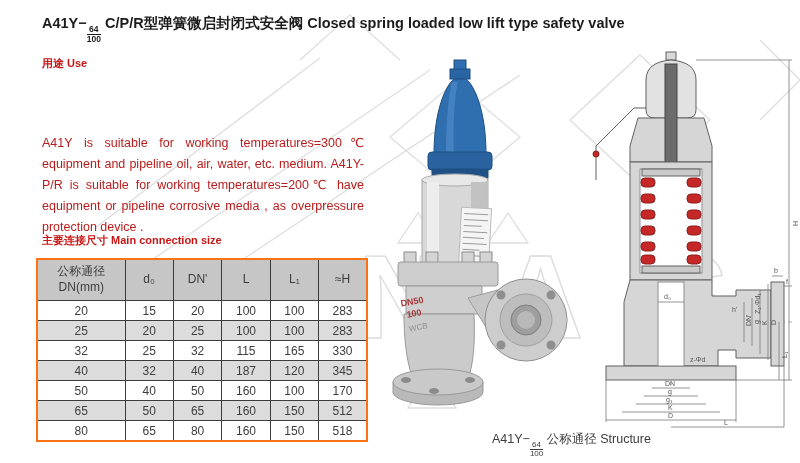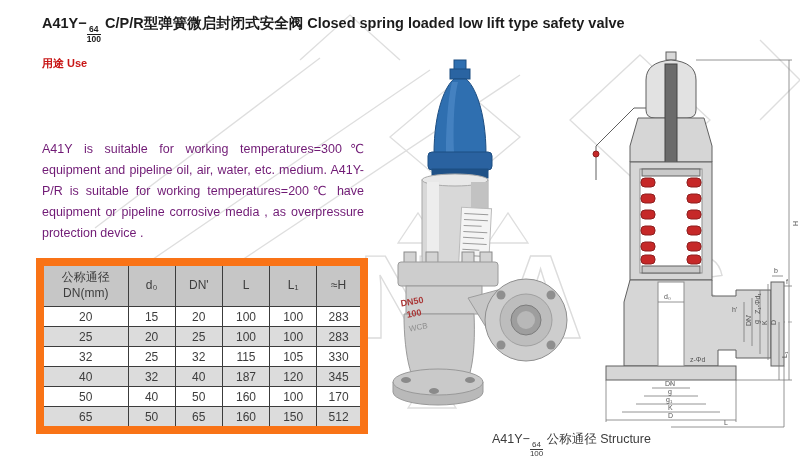--- a/index.html
+++ b/index.html
@@ -9,24 +9,24 @@
   #watermark{position:absolute;left:0;top:0;width:800px;height:463px;pointer-events:none;}
   
   .title{position:absolute;left:42px;top:14px;font-size:14.5px;font-weight:bold;color:#1c1c1c;white-space:nowrap;}
   .frac{display:inline-flex;flex-direction:column;align-items:center;font-size:8.5px;line-height:1.05;
         vertical-align:-4px;font-weight:bold;}
   .frac .fb{border-top:1px solid currentColor;padding-top:0px;}
   
   .red-heading{position:absolute;left:42px;font-size:11px;font-weight:bold;color:#c81616;white-space:nowrap;}
   .para{position:absolute;left:42px;width:322px;font-size:12.5px;line-height:21px;text-align:justify;}
   .para.cn{top:72px;color:#3f3f3f;text-indent:2em;}
-  .para.en{top:139px;color:#701a75;}
+  .para.en{top:133px;color:#b91c1c;}
   
   #dims-table{position:absolute;left:36px;top:258px;border-collapse:collapse;table-layout:fixed;
-              width:332px;border:8px solid #f97316;}
+              width:332px;border:2px solid #f97316;}
   #dims-table th,#dims-table td{border:1px solid #3c3c3c;text-align:center;vertical-align:middle;
               font-size:12px;color:#3d3d3d;padding:0;}
   #dims-table thead th{background:#c6c6c6;height:40px;font-weight:normal;white-space:pre-line;line-height:1.3;}
   #dims-table tbody td{height:19px;background:#fff;}
   #dims-table tbody tr:nth-child(even) td{background:#dcdcdc;}
   #dims-table col.c0{width:88px;}
   
   #valve-photo{position:absolute;left:368px;top:58px;}
   #structure-drawing{position:absolute;left:586px;top:50px;}
   .caption{position:absolute;left:492px;top:431px;font-size:12.5px;color:#3c3c3c;white-space:nowrap;}
@@ -64,20 +64,21 @@
         <span class="ft">64</span>
         <span class="fb">100</span>
       </span>
     <span>C/P/R型弹簧微启封闭式安全阀</span>
     <span>Closed spring loaded low lift type safety valve</span>
   </div>
 
   <div class="red-heading" style="top:56px">用途 Use</div>
   <div class="para en">A41Y is suitable for working temperatures=300℃ equipment and pipeline oil, air, water, etc. medium. A41Y-P/R is suitable for working temperatures=200℃ have equipment or pipeline corrosive media , as overpressure protection device .</div>
 
+  <div class="red-heading" style="top:233px">主要连接尺寸 Main connection size</div>
 
   <table id="dims-table">
     <colgroup>
         <col class="c0">
         <col span="5">
       </colgroup>
     <thead>
         <tr>
           <th>公称通径
 DN(mm)</th>
@@ -103,21 +104,21 @@
           <td>25</td>
           <td>100</td>
           <td>100</td>
           <td>283</td>
         </tr>
         <tr>
           <td>32</td>
           <td>25</td>
           <td>32</td>
           <td>115</td>
-          <td>105</td>
+          <td>165</td>
           <td>330</td>
         </tr>
         <tr>
           <td>40</td>
           <td>32</td>
           <td>40</td>
           <td>187</td>
           <td>120</td>
           <td>345</td>
         </tr>
@@ -129,20 +130,28 @@
           <td>100</td>
           <td>170</td>
         </tr>
         <tr>
           <td>65</td>
           <td>50</td>
           <td>65</td>
           <td>160</td>
           <td>150</td>
           <td>512</td>
+        </tr>
+        <tr>
+          <td>80</td>
+          <td>65</td>
+          <td>80</td>
+          <td>160</td>
+          <td>150</td>
+          <td>518</td>
         </tr>
       </tbody>
   </table>
 
   <svg id="valve-photo" width="215" height="392" viewBox="0 0 215 392">
 
     <g>
       <rect x="86" y="2" width="12" height="10" fill="#2f6fb0" stroke="#1d4e82"></rect>
       <rect x="82" y="11" width="20" height="10" fill="#2a64a2" stroke="#1d4e82"></rect>
       <path d="M66,96 C66,52 78,27 86,21 L98,21 C106,27 118,52 118,96 Z" fill="#2f6fb0" stroke="#1d4e82"></path>

